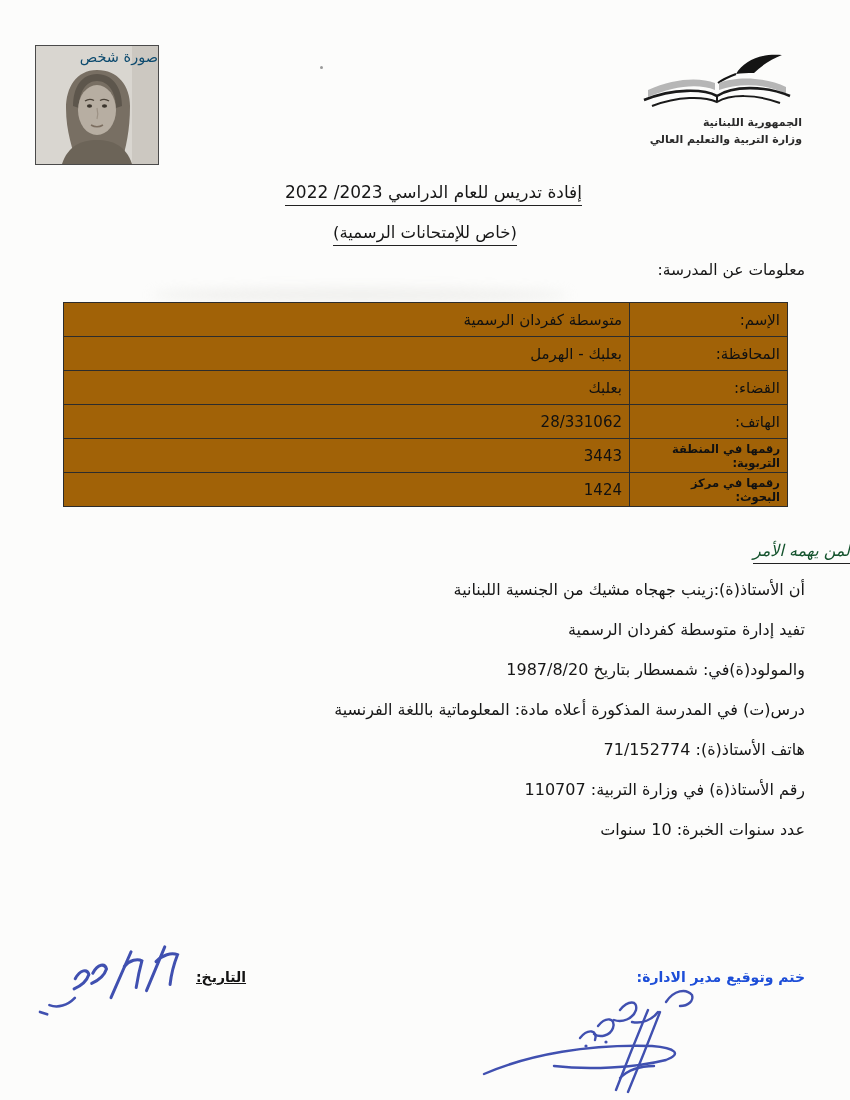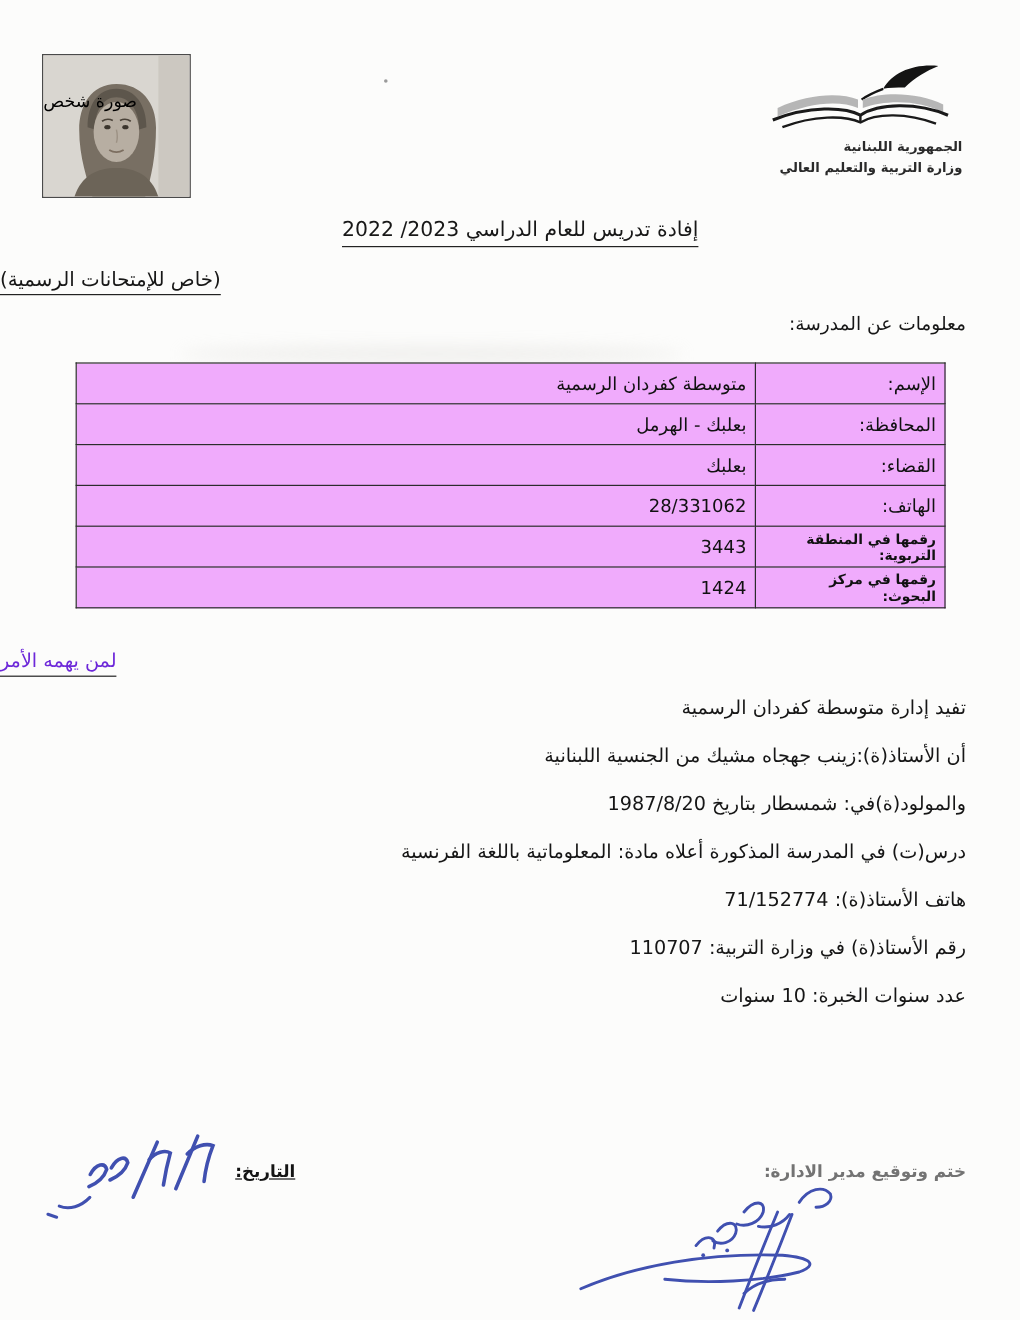--- a/index.html
+++ b/index.html
@@ -11,54 +11,54 @@
     direction:rtl;
   }
   .abs{position:absolute;}
 
   
   .photo-box{
     top:45px;left:35px;width:122px;height:118px;
     border:1.6px solid #4a4a4a;background:#dcd9d4;overflow:hidden;
   }
   .photo-label{
-    position:absolute;top:3px;left:0;width:100%;text-align:left;
-    font-size:14.5px;color:#000000;z-index:2;letter-spacing:.5px;margin-top:28px;
+    position:absolute;top:3px;left:0;width:100%;text-align:right;
+    font-size:14.5px;color:#0c4a6e;z-index:2;letter-spacing:.5px;
   }
   .photo-box svg{position:absolute;top:0;left:0;}
 
   
   .logo-block{top:52px;right:48px;width:170px;}
   .logo-text{font-size:11px;font-weight:700;color:#2a2a2a;line-height:1.55;white-space:nowrap;}
 
   
   .title-line{top:182px;left:0;right:0;text-align:center;font-size:17px;color:#171717;padding-left:17px;}
   .title-line .u{border-bottom:1.4px solid #222;padding-bottom:3px;}
-  .subtitle-line{top:223px;left:0;right:0;text-align:left;font-size:16.5px;color:#171717;}
+  .subtitle-line{top:223px;left:0;right:0;text-align:center;font-size:16.5px;color:#171717;}
   .subtitle-line .u{border-bottom:1.4px solid #222;padding-bottom:3px;}
 
   .section-heading{top:261px;right:45px;font-size:15.5px;color:#161616;}
 
   
   .school-table{top:302px;right:62px;left:63px;}
   table{border-collapse:collapse;width:100%;table-layout:fixed;direction:rtl;}
   td{border:1.3px solid #2c2c2c;height:33px;vertical-align:middle;
-     font-size:15px;color:#111;padding:0 7px;background:#f0abfc;}
+     font-size:15px;color:#111;padding:0 7px;background:#a16207;}
   td.lbl{width:122px;padding-left:28px;}
   td.val{text-align:right;}
   tr.small-lbl td.lbl{font-size:11.5px;font-weight:700;}
 
   
-  .letter-heading{top:541px;left:0;right:0;text-align:left;font-size:16px;color:#6d28d9;}
+  .letter-heading{top:541px;left:0;right:0;text-align:right;font-size:16px;color:#14532d;font-style:italic;}
   .letter-heading .u{border-bottom:1.4px solid #222;padding-bottom:3px;}
   .letter-body{top:570px;right:45px;left:45px;text-align:right;
     font-size:16px;line-height:40px;color:#161616;}
 
   
-  .stamp-label{top:969px;right:45px;font-size:14px;font-weight:700;color:#737373;}
+  .stamp-label{top:969px;right:45px;font-size:14px;font-weight:700;color:#1d4ed8;}
   .date-label{top:969px;left:196px;font-size:14px;font-weight:700;color:#141414;text-decoration:underline;}
   .date-ink{top:942px;left:22px;transform:rotate(-5deg);}
   .sig-ink{top:982px;left:470px;}
 
   .speck{top:66px;left:320px;width:3px;height:3px;border-radius:50%;background:#9a9a9a;}
   .smudge{background:#dddcd8;filter:blur(6px);opacity:.4;border-radius:50%;}
 </style>
 </head>
 <body>
 
@@ -136,22 +136,22 @@
       </tr>
     </tbody>
   </table>
 </div>
 
 <div class="abs letter-heading">
   <span class="u">لمن يهمه الأمر</span>
 </div>
 
 <div class="abs letter-body">
+  <div>أن الأستاذ(ة):زينب جهجاه مشيك من الجنسية  اللبنانية</div>
   <div>تفيد إدارة متوسطة كفردان الرسمية</div>
-  <div>أن الأستاذ(ة):زينب جهجاه مشيك من الجنسية  اللبنانية</div>
   <div>والمولود(ة)في: شمسطار بتاريخ 1987/8/20</div>
   <div>درس(ت) في المدرسة المذكورة أعلاه مادة: المعلوماتية باللغة الفرنسية</div>
   <div>هاتف الأستاذ(ة):  71/152774</div>
   <div>رقم الأستاذ(ة) في وزارة التربية: 110707</div>
   <div>عدد سنوات الخبرة: 10 سنوات</div>
 </div>
 
 <div class="abs stamp-label">ختم وتوقيع مدير الادارة:</div>
 <div class="abs date-label">التاريخ:</div>
 

